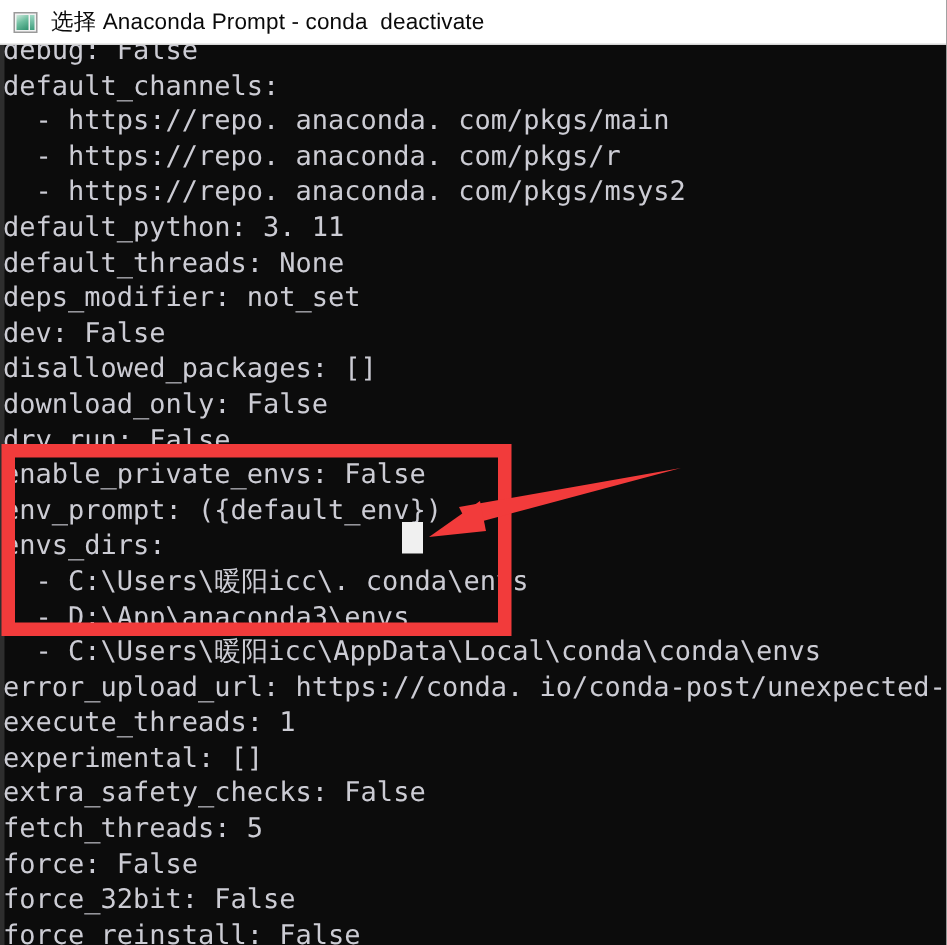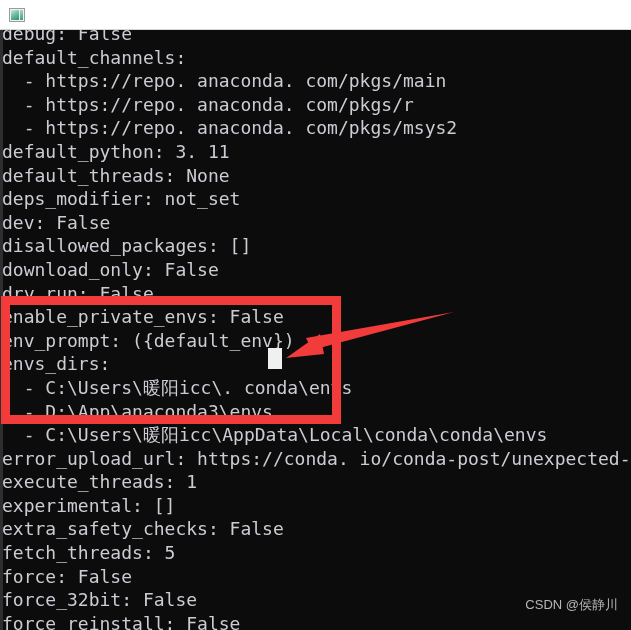--- a/index.html
+++ b/index.html
@@ -136,20 +136,21 @@
 </head>
 <body>
 
 <div id="screen">
 
   <div id="titlebar">
     <div id="app-icon">
       <div class="scr"></div>
       <div class="bar"></div>
     </div>
+    <div id="title-text">选择 Anaconda Prompt - conda  deactivate</div>
   </div>
 
   <div id="console">
     <div id="left-edge"></div>
     <div id="lines">
         <div class="ln">debug: False</div>
         <div class="ln">default_channels:</div>
         <div class="ln">  - https://repo. anaconda. com/pkgs/main</div>
         <div class="ln">  - https://repo. anaconda. com/pkgs/r</div>
         <div class="ln">  - https://repo. anaconda. com/pkgs/msys2</div>
@@ -178,15 +179,14 @@
 
     <div id="cursor"></div>
 
     <div id="redbox"></div>
 
     <svg id="arrow" viewBox="0 0 190 58" xmlns="http://www.w3.org/2000/svg">
       <polygon points="186,2 44,40 38,28" fill="#f23b3b"></polygon>
       <polygon points="18,48 52,24 56,44" fill="#f23b3b"></polygon>
     </svg>
 
-    <div id="watermark">CSDN @侯静川</div>
   </div>
 </div>
 
 </body></html>

